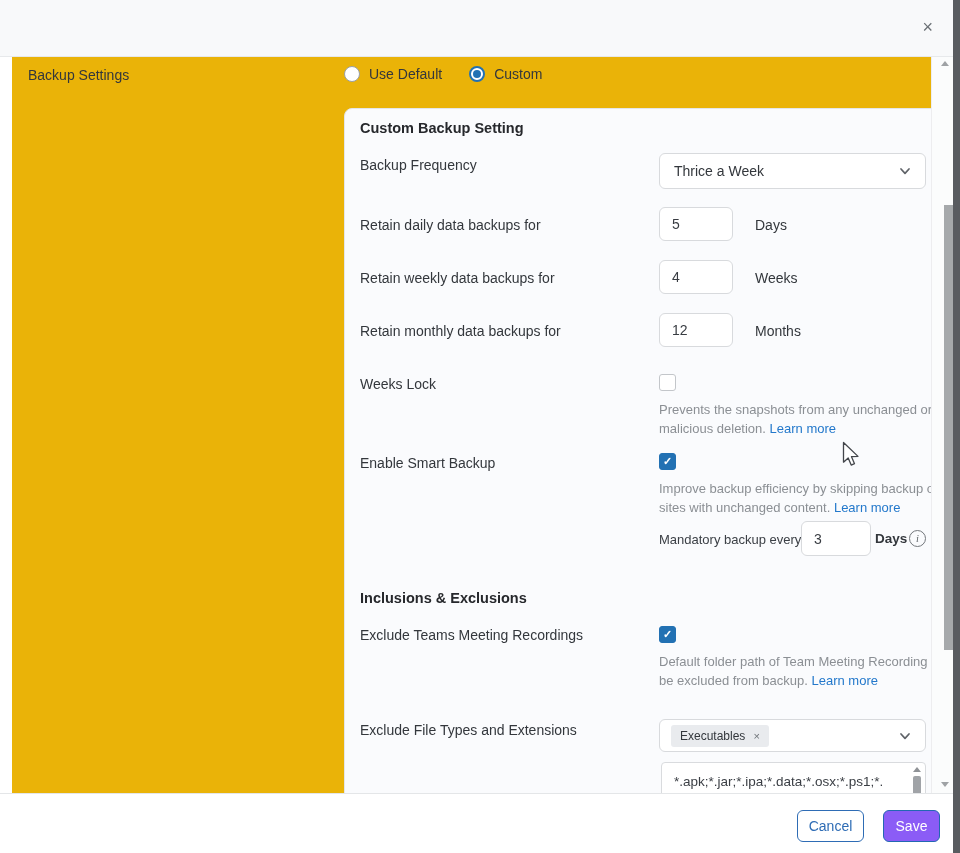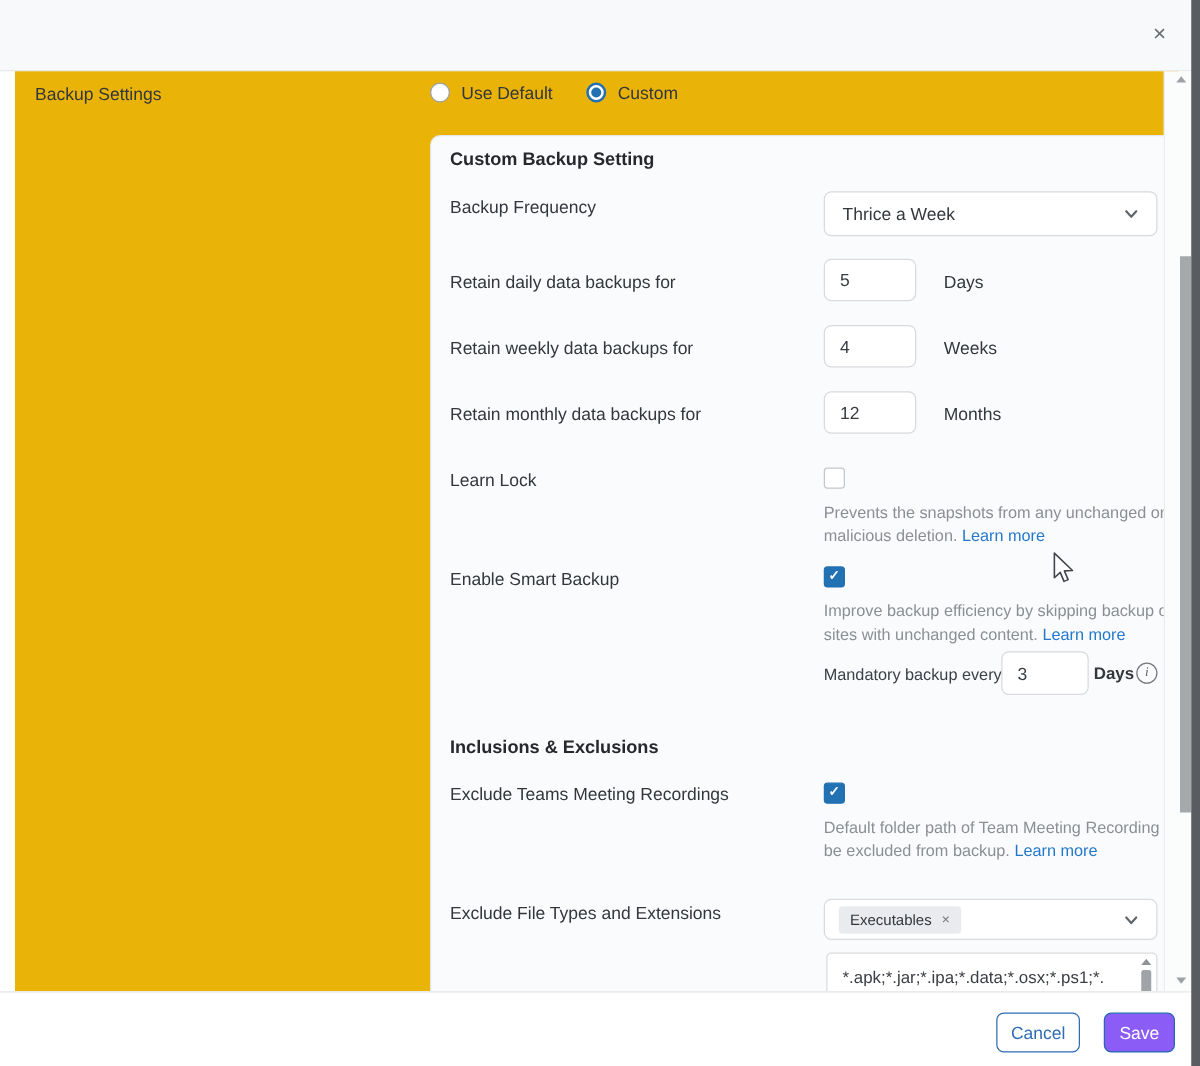--- a/index.html
+++ b/index.html
@@ -117,21 +117,21 @@
       <div class="unit" style="top:108px;">Days</div>
 
       <div class="abs lbl" style="left:15px; top:161px;">Retain weekly data backups for</div>
       <input class="num-input" style="top: 151px;" type="text" value="4">
       <div class="unit" style="top:161px;">Weeks</div>
 
       <div class="abs lbl" style="left:15px; top:214px;">Retain monthly data backups for</div>
       <input class="num-input" style="top: 204px;" type="text" value="12">
       <div class="unit" style="top:214px;">Months</div>
 
-      <div class="abs lbl" style="left:15px; top:267px;">Learn Lock</div>
+      <div class="abs lbl" style="left:15px; top:267px;">Weeks Lock</div>
       <div class="cbx" style="top:265px;"></div>
       <div class="help" style="top:291px;">
         <span>Prevents the snapshots from any unchanged or malicious deletion.</span>
         <span class="lnk">Learn more</span>
       </div>
 
       <div class="abs lbl" style="left:15px; top:346px;">Enable Smart Backup</div>
       <div class="cbx on" style="top:344px;">
           <span>✓</span>
         </div>

